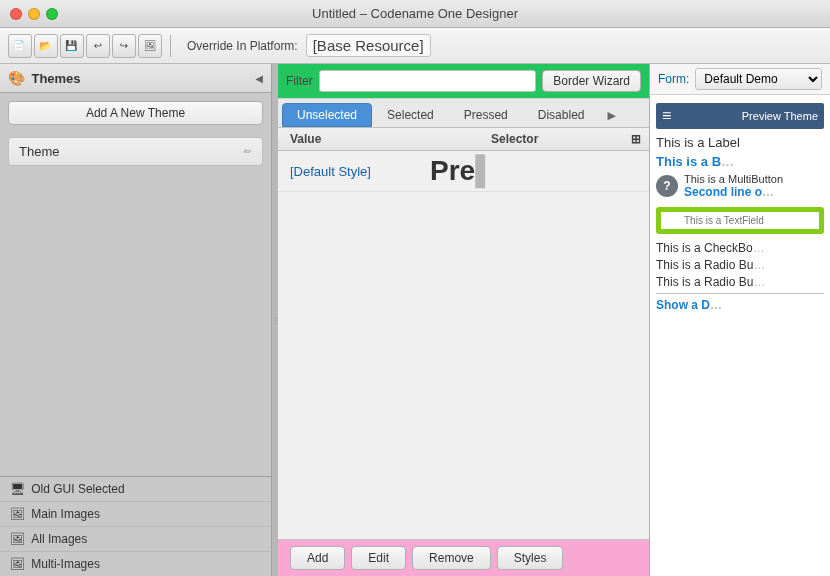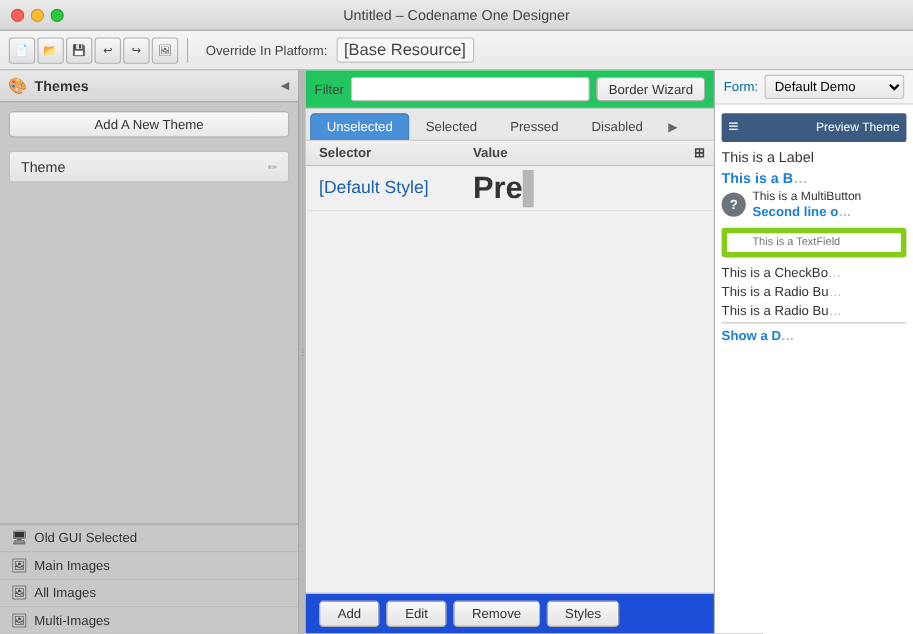--- a/index.html
+++ b/index.html
@@ -234,37 +234,37 @@
     .table-body { flex: 1; overflow-y: auto; }
     .table-row {
       display: flex;
       align-items: center;
       padding: 0 4px;
       border-bottom: 1px solid #e0e0e0;
     }
     .row-selector {
       width: 140px;
       padding: 4px 8px;
-      font-size: 16px;
+      font-size: 13px;
       color: #1a5fa8;
     }
     .row-value {
       flex: 1;
       padding: 4px 8px;
       font-size: 28px;
       font-weight: bold;
       color: #333;
     }
 
     
     .action-bar {
       display: flex;
       gap: 6px;
       padding: 6px 12px;
-      background: #1d4ed8;
+      background: #f9a8d4;
       border-top: 1px solid #c0c0c0;
     }
     .action-btn {
       padding: 4px 16px;
       background: linear-gradient(to bottom, #f8f8f8, #e4e4e4);
       border: 1px solid #b0b0b0;
       border-radius: 4px;
       font-size: 12px;
       color: #333;
       cursor: pointer;
@@ -444,22 +444,22 @@
 
     <div class="tabs-bar">
       <div class="tab active">Unselected</div>
       <div class="tab inactive">Selected</div>
       <div class="tab inactive">Pressed</div>
       <div class="tab inactive">Disabled</div>
       <span class="tab-more">▶</span>
     </div>
 
     <div class="table-header">
+      <span class="table-header-col col-value">Value</span>
       <span class="table-header-col col-selector">Selector</span>
-      <span class="table-header-col col-value">Value</span>
       <span class="table-header-col col-action">⊞</span>
     </div>
 
     <div class="table-body">
       <div class="table-row">
         <span class="row-selector">[Default Style]</span>
         <span class="row-value">Pre<span style="opacity:0.3">▌</span></span>
       </div>
     </div>
 

